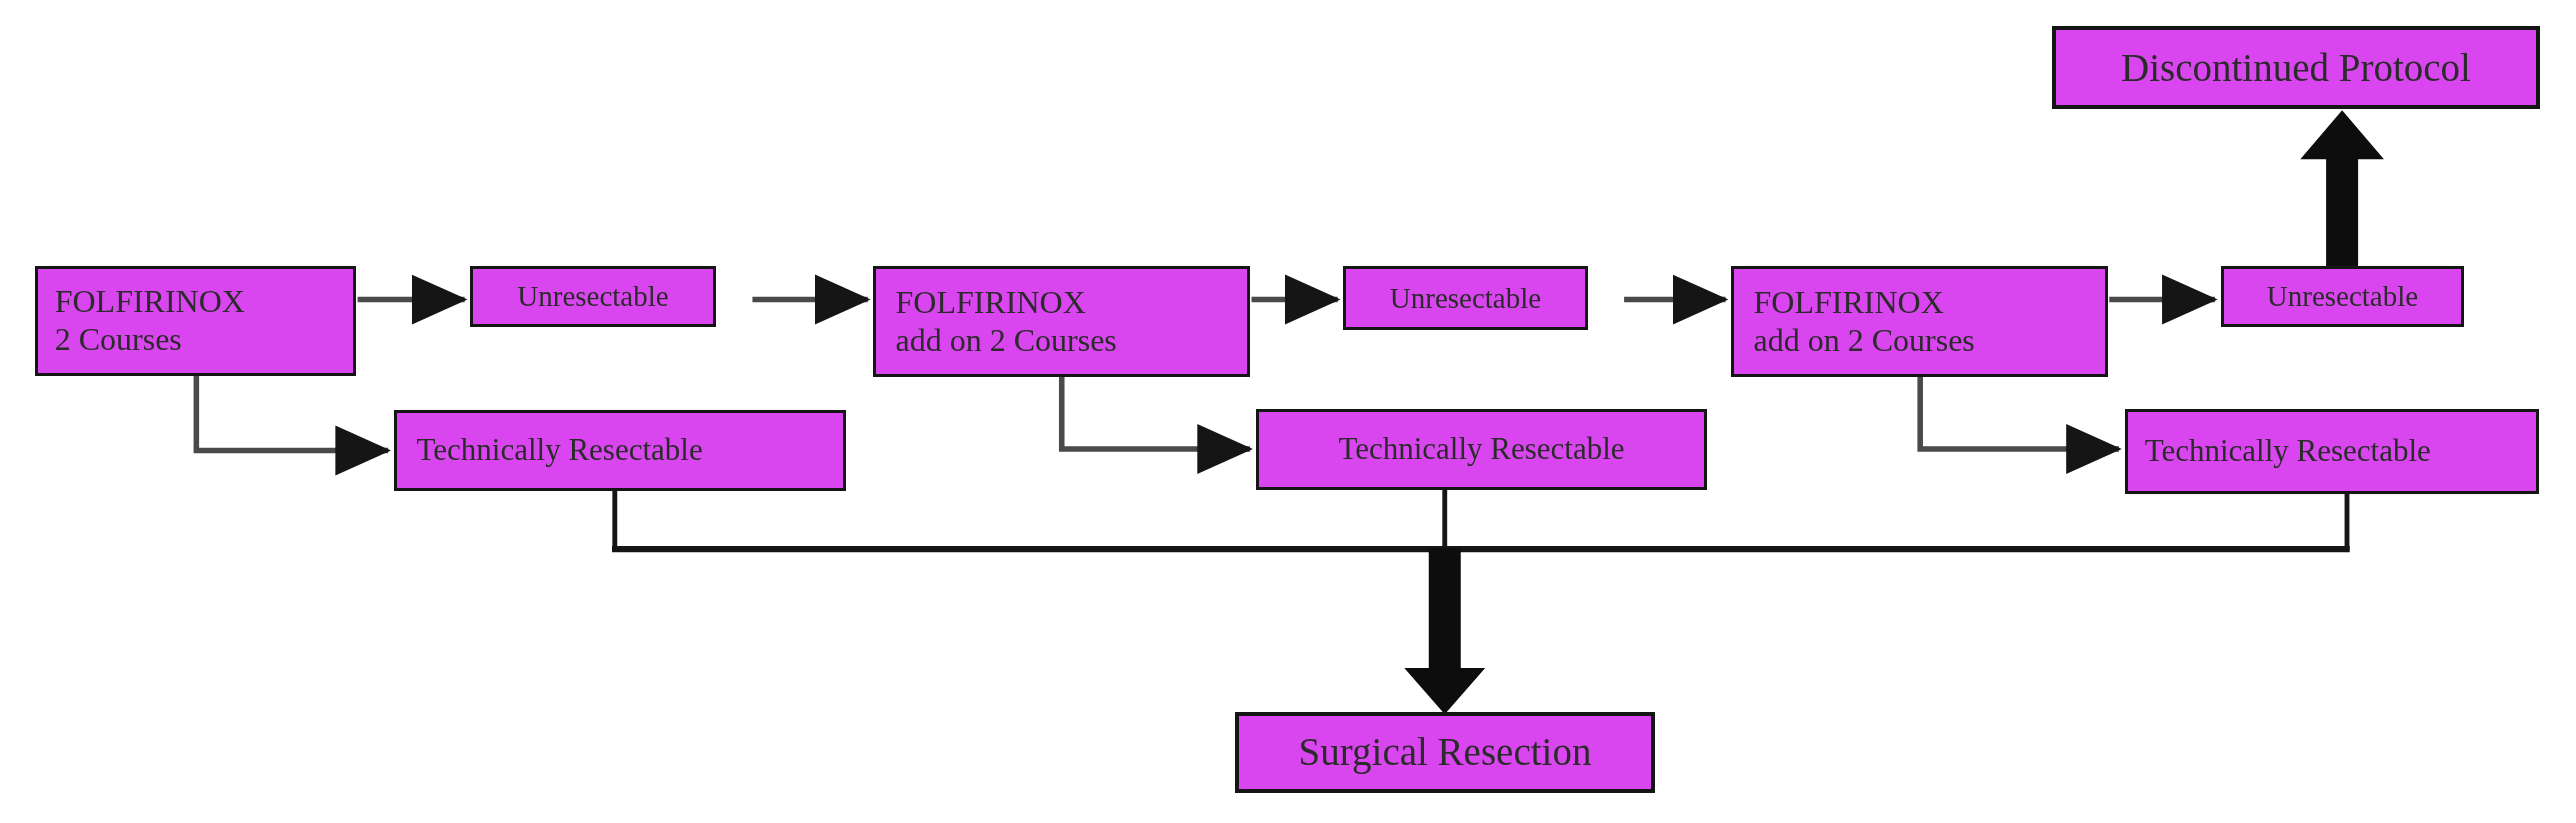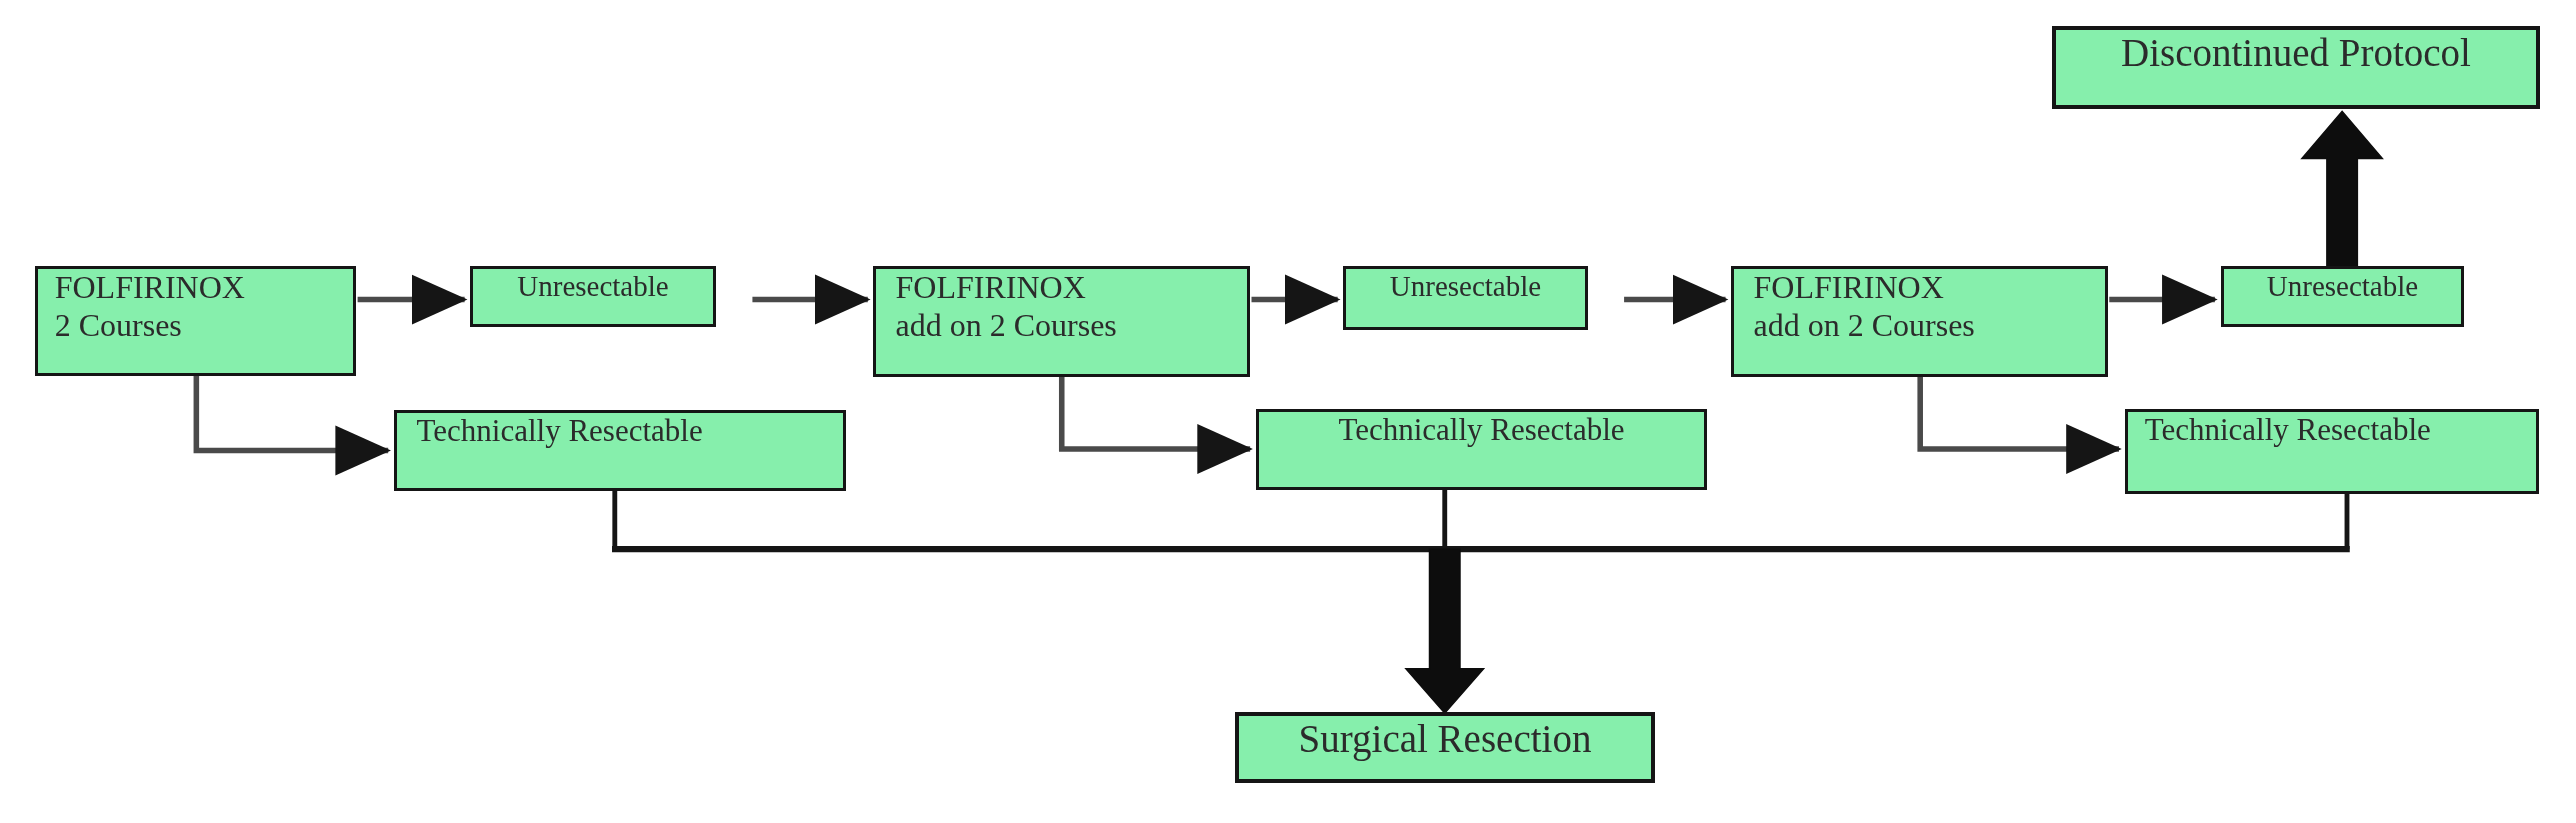--- a/index.html
+++ b/index.html
@@ -22,24 +22,25 @@
   #edge-layer {
     position: absolute;
     left: 0;
     top: 0;
     width: 2576px;
     height: 823px;
   }
   .node {
     position: absolute;
     box-sizing: border-box;
-    background: #86efac;
+    background: #d946ef;
     border: 3.5px solid #151515;
     display: flex;
     flex-direction: column;
+    justify-content: center;
     color: #2b2b2b;
     line-height: 1.18;
     z-index: 5;
   }
   .node .line {
     display: block;
     white-space: nowrap;
   }
   
   #node-folfirinox-1 { left: 35px;   top: 266px; width: 321px;  height: 110px; padding-left: 16.7px; font-size: 32px; }
@@ -47,21 +48,21 @@
   #node-folfirinox-2 { left: 873px; top: 266px; width: 377px;  height: 111px; padding-left: 19.5px; font-size: 32px; }
   #node-unresectable-2 { left: 1343px; top: 266px; width: 245px;  height: 64px;  align-items: center; font-size: 29px; }
   #node-folfirinox-3 { left: 1731px; top: 266px; width: 377px;  height: 111px; padding-left: 19.5px; font-size: 32px; }
   #node-unresectable-3 { left: 2221px; top: 266px; width: 243px;  height: 61px;  align-items: center; font-size: 29px; }
 
   #node-resectable-1 { left: 394px;  top: 410px; width: 452px;  height: 81px; padding-left: 19.5px; font-size: 31px; }
   #node-resectable-2 { left: 1256px; top: 409px; width: 451px;  height: 81px; align-items: center; font-size: 31px; }
   #node-resectable-3 { left: 2125px; top: 409px; width: 414px;  height: 85px; padding-left: 16.7px; font-size: 31px; }
 
   #node-discontinued { left: 2052px; top: 26.4px;  width: 488px;  height: 83px; align-items: center; font-size: 39px; border-width: 4.2px; }
-  #node-surgical     { left: 1235px; top: 712px; width: 420px; height: 71px; align-items: center; font-size: 39px; border-width: 4.2px; }
+  #node-surgical     { left: 1235px; top: 712px; width: 420px; height: 81px; align-items: center; font-size: 39px; border-width: 4.2px; }
 </style>
 </head>
 <body>
 
 <div id="flowchart-root">
 
   <svg id="edge-layer" viewBox="0 0 3705 1184" width="2576" height="823" xmlns="http://www.w3.org/2000/svg">
     <defs>
       <marker id="thin-arrowhead" markerWidth="11" markerHeight="11" refX="9.5" refY="5.5" orient="auto" markerUnits="strokeWidth">
         <path d="M0,1 L10,5.5 L0,10 Z" fill="#151515"></path>

